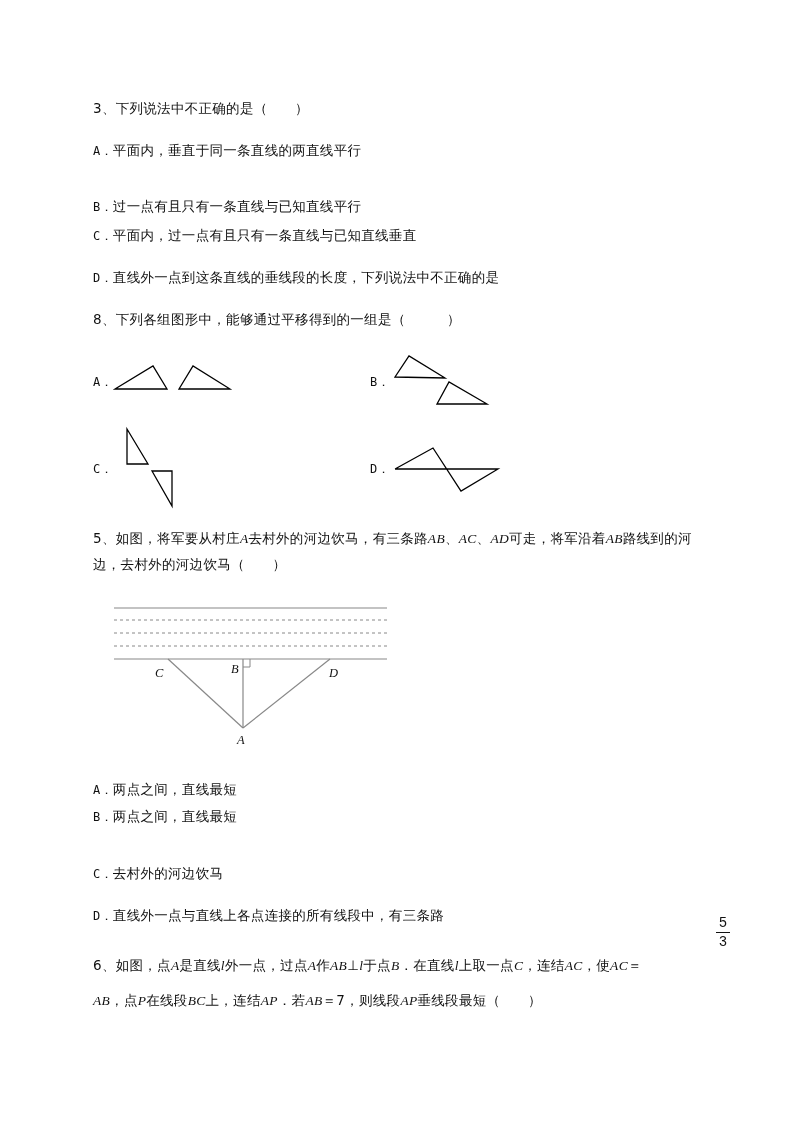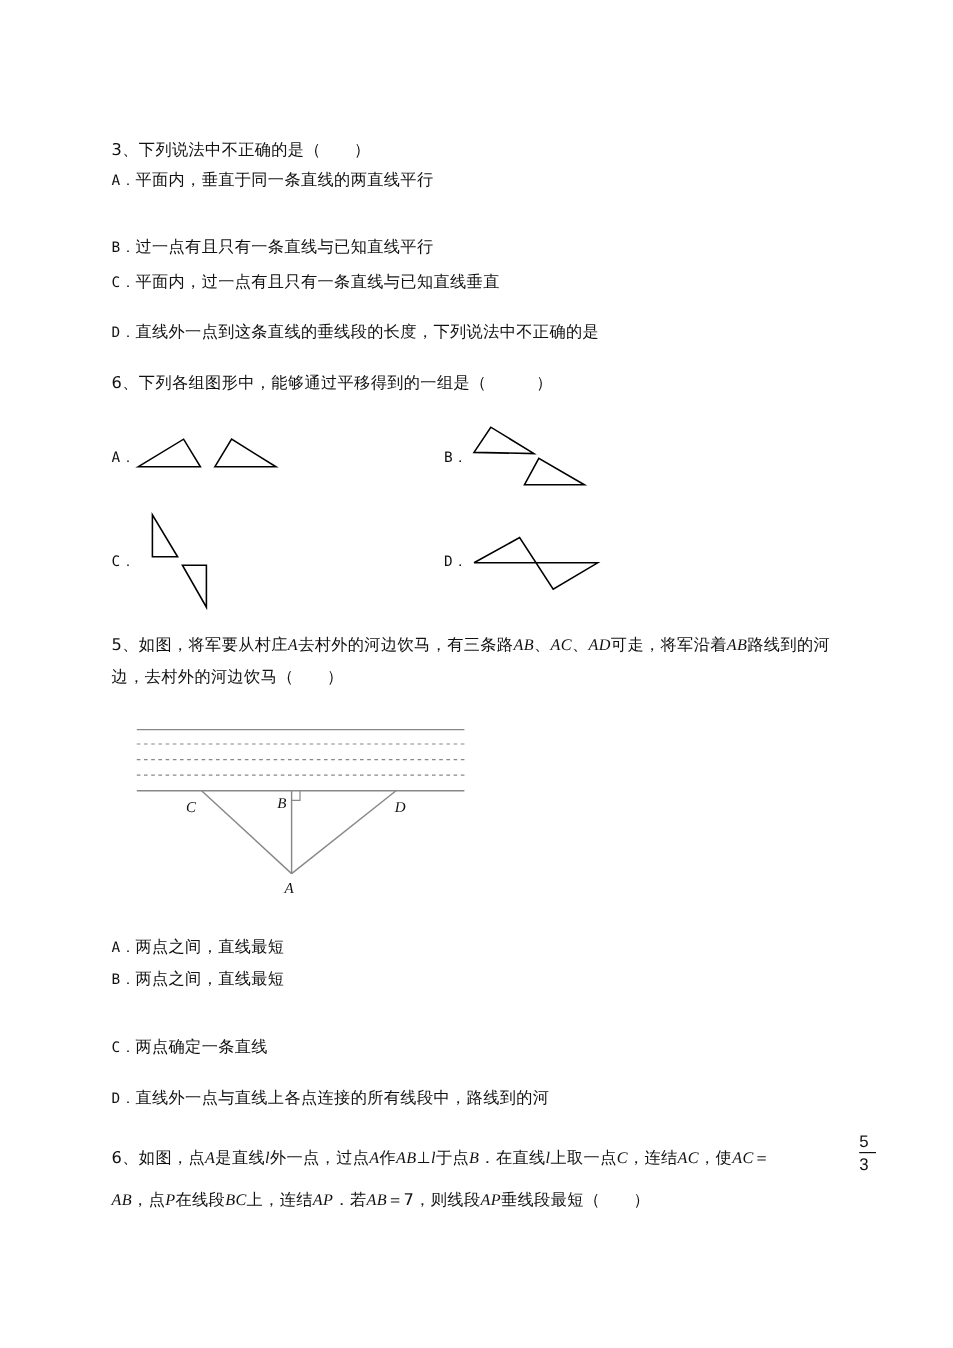--- a/index.html
+++ b/index.html
@@ -1,35 +1,35 @@
 <!DOCTYPE html>
 <html><head>
 <meta charset="utf-8">
 <style>
   html, body { margin: 0; padding: 0; background: #ffffff; }
   body { width: 794px; height: 1123px; position: relative; overflow: hidden;
          font-family: "DejaVu Sans", "Liberation Sans", sans-serif; color: #111; }
   .line { position: absolute; left: 93px; font-size: 13.5px; line-height: 18px; white-space: nowrap; letter-spacing: 0.3px; }
   .opt-label { font-family: "DejaVu Sans Mono", "Liberation Mono", monospace; font-size: 12px; }
   .it { font-family: "Liberation Serif", "DejaVu Serif", serif; font-style: italic; }
-  .frac { position: absolute; left: 716px; top: 944px; font-family: Liberation Sans, sans-serif; font-size: 14px; width: 14px; line-height: 14px; }
+  .frac { position: absolute; left: 716px; top: 916px; font-family: Liberation Mono, monospace; font-size: 14px; text-align: center; width: 14px; line-height: 14px; }
   .frac .bar { display: block; border-top: 1px solid #111; margin: 2px 0; }
   svg { position: absolute; overflow: visible; }
   .fig-label { position: absolute; font-size: 12.5px; }
 </style>
 </head>
 <body>
 
-<div class="line" style="top:116px">3、下列说法中不正确的是（　　）</div>
+<div class="line" style="top:99px">3、下列说法中不正确的是（　　）</div>
 <div class="line" style="top:141px"><span class="opt-label">A．</span><span>平面内，垂直于同一条直线的两直线平行</span></div>
 <div class="line" style="top:197px"><span class="opt-label">B．</span><span>过一点有且只有一条直线与已知直线平行</span></div>
 <div class="line" style="top:226px"><span class="opt-label">C．</span><span>平面内，过一点有且只有一条直线与已知直线垂直</span></div>
 <div class="line" style="top:268px"><span class="opt-label">D．</span><span>直线外一点到这条直线的垂线段的长度，下列说法中不正确的是</span></div>
 
-<div class="line" style="top:310px">6、下列各组图形中，能够通过平移得到的一组是（　　　）</div>
+<div class="line" style="top:310px">8、下列各组图形中，能够通过平移得到的一组是（　　　）</div>
 
 <div class="line" style="top:372px"><span class="opt-label">A．</span></div>
 <svg style="left:0;top:0" width="794" height="520">
   <polygon points="115,389 153,366 167,389" fill="none" stroke="#000" stroke-width="1.3"></polygon>
   <polygon points="179,389 193,366 230,389" fill="none" stroke="#000" stroke-width="1.3"></polygon>
 </svg>
 
 <div class="line" style="left:370px;top:372px"><span class="opt-label">B．</span></div>
 <svg style="left:0;top:0" width="794" height="520">
   <polygon points="395,377 409,356 445,378" fill="none" stroke="#000" stroke-width="1.3"></polygon>
@@ -63,22 +63,22 @@
   <line x1="330" y1="659" x2="243" y2="728" stroke="#888" stroke-width="1.2"></line>
   <polyline points="243,667 250,667 250,659" fill="none" stroke="#888" stroke-width="1"></polyline>
 </svg>
 <div class="fig-label it" style="left:155px;top:666px">C</div>
 <div class="fig-label it" style="left:231px;top:662px">B</div>
 <div class="fig-label it" style="left:329px;top:666px">D</div>
 <div class="fig-label it" style="left:237px;top:733px">A</div>
 
 <div class="line" style="top:780px"><span class="opt-label">A．</span><span>两点之间，直线最短</span></div>
 <div class="line" style="top:807px"><span class="opt-label">B．</span><span>两点之间，直线最短</span></div>
-<div class="line" style="top:864px"><span class="opt-label">C．</span><span>两点确定一条直线</span></div>
-<div class="line" style="top:906px"><span class="opt-label">D．</span><span>直线外一点与直线上各点连接的所有线段中，路线到的河</span></div>
+<div class="line" style="top:864px"><span class="opt-label">C．</span><span>去村外的河边饮马</span></div>
+<div class="line" style="top:906px"><span class="opt-label">D．</span><span>直线外一点与直线上各点连接的所有线段中，有三条路</span></div>
 
 <div class="line" style="top:956px">
   <span>6、如图，点</span><span class="it">A</span><span>是直线</span><span class="it">l</span><span>外一点，过点</span><span class="it">A</span><span>作</span><span class="it">AB</span><span>⊥</span><span class="it">l</span><span>于点</span><span class="it">B</span><span>．在直线</span><span class="it">l</span><span>上取一点</span><span class="it">C</span><span>，连结</span><span class="it">AC</span><span>，使</span><span class="it">AC</span><span>＝</span>
 </div>
 <div class="frac">
   <span>5</span>
   <span class="bar"></span>
   <span>3</span>
 </div>
 <div class="line" style="top:991px">

